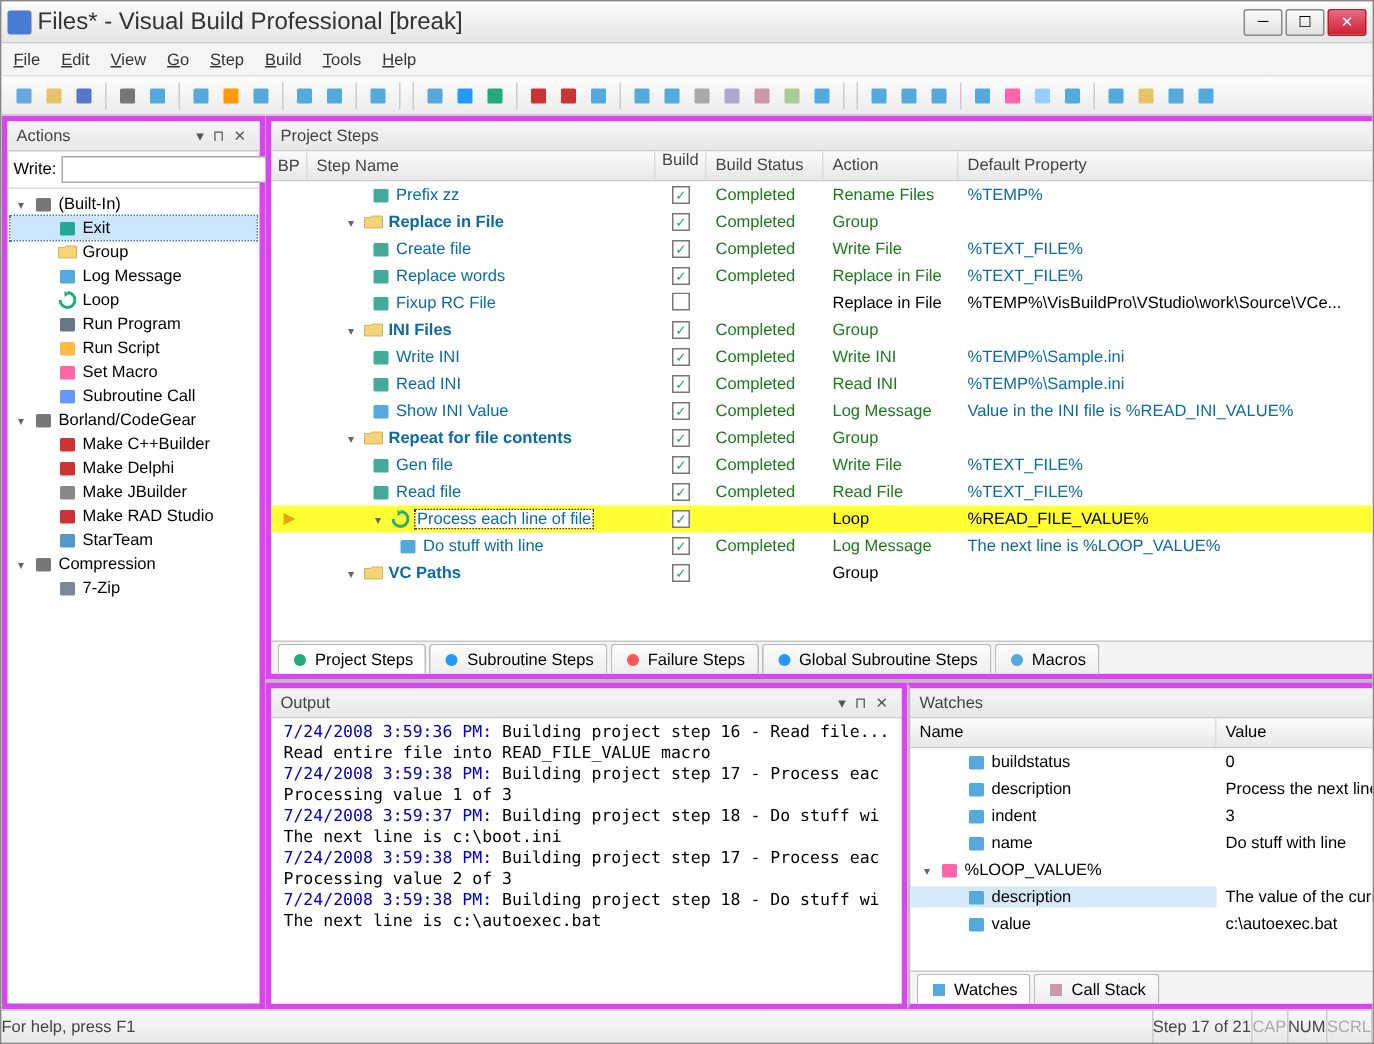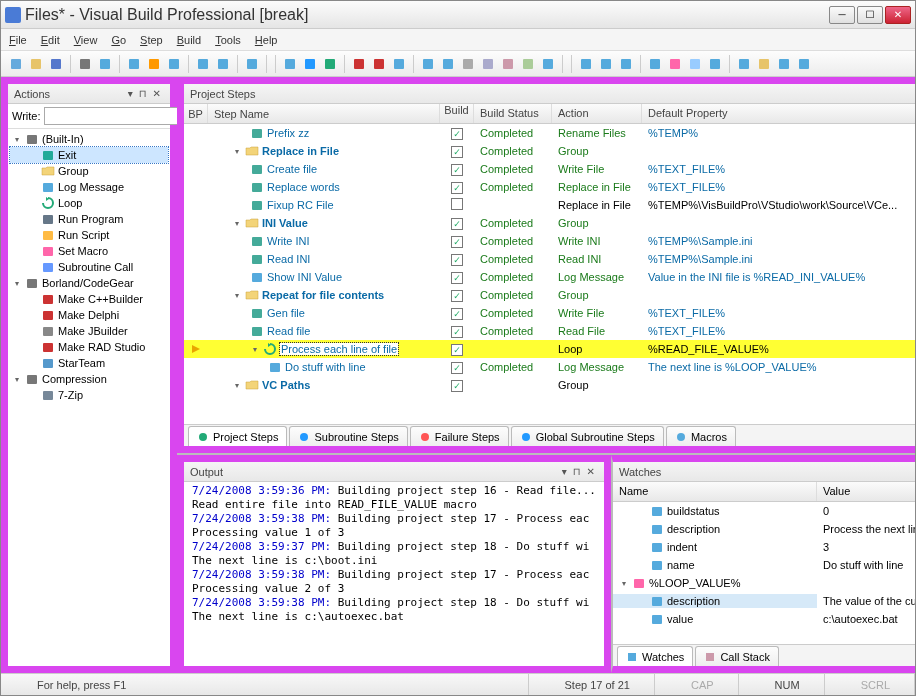--- a/index.html
+++ b/index.html
@@ -10,21 +10,21 @@
 .win-btns { display: flex; gap: 2px; }
 .win-btn { width: 26px; height: 18px; border: 1px solid #888; background: linear-gradient(#fafafa,#e0e0e0); border-radius: 2px; font-size: 10px; display: flex; align-items: center; justify-content: center; cursor: default; }
 .win-btn.close { background: linear-gradient(#e68,#c23); color: #fff; border-color: #a22; }
 .menubar { height: 22px; display: flex; align-items: center; padding: 0 8px; gap: 14px; background: #f5f5f5; border-bottom: 1px solid #ddd; }
 .menubar .menu-item { color: #333; cursor: default; }
 .menubar .menu-item u { text-decoration: underline; }
 .toolbar { height: 26px; display: flex; align-items: center; padding: 0 6px; gap: 2px; background: linear-gradient(#fdfdfd,#ececec); border-bottom: 1px solid #ccc; }
 .tb-btn { width: 18px; height: 18px; display: flex; align-items: center; justify-content: center; border-radius: 2px; cursor: default; }
 .tb-sep { width: 1px; height: 18px; background: #ccc; margin: 0 3px; }
 .main { flex: 1; display: flex; overflow: hidden; }
-.panel { display: flex; flex-direction: column; background: #fff; border: 7px solid #d946ef; }
+.panel { display: flex; flex-direction: column; background: #fff; border: 4px solid #d946ef; }
 .panel-hdr { height: 20px; display: flex; align-items: center; padding: 0 6px; background: linear-gradient(#f5f5f5,#e8e8e8); border-bottom: 1px solid #ccc; font-size: 11px; color: #444; }
 .panel-hdr .spacer { flex: 1; }
 .panel-hdr .hdr-btn { font-size: 10px; padding: 0 3px; cursor: default; color: #555; }
 .left-col { width: 176px; display: flex; flex-direction: column; }
 .actions { flex: 1; }
 .filter-row { display: flex; align-items: center; padding: 2px 4px; gap: 3px; border-bottom: 1px solid #ddd; }
 .filter-row input { flex: 1; height: 18px; border: 1px solid #aaa; font-size: 11px; padding: 0 3px; }
 .filter-row button { height: 20px; padding: 0 6px; border: 1px solid #999; background: linear-gradient(#fafafa,#e6e6e6); border-radius: 2px; font-size: 11px; }
 .tree { flex: 1; overflow: auto; padding: 2px; font-size: 11px; }
 .tree-node { display: flex; align-items: center; height: 16px; gap: 3px; padding-left: 2px; white-space: nowrap; }
@@ -61,21 +61,21 @@
 .watch-hdr { display: flex; height: 20px; background: linear-gradient(#fbfbfb,#e8e8e8); border-bottom: 1px solid #ccc; font-size: 11px; }
 .watch-hdr > div { padding: 3px 6px; border-right: 1px solid #ddd; }
 .wcol-name { width: 204px; }
 .wcol-val { width: 160px; }
 .wcol-exp { flex: 1; }
 .watch-body { flex: 1; overflow: auto; background: #fff; }
 .watch-row { display: flex; height: 18px; align-items: center; font-size: 11px; }
 .watch-row > div { padding: 0 6px; overflow: hidden; white-space: nowrap; }
 .watch-row.sel > div:first-child { background: #d6e9f8; }
 .statusbar { height: 22px; display: flex; align-items: center; background: linear-gradient(#f8f8f8,#e8e8e8); border-top: 1px solid #ccc; font-size: 11px; color: #444; }
-.statusbar .sb-cell { padding: 0 24px; border-right: 1px solid #ccc; height: 100%; display: flex; align-items: center; margin-left: 12px; }
+.statusbar .sb-cell { padding: 0 0; border-right: 1px solid #ccc; height: 100%; display: flex; align-items: center; }
 .statusbar .sb-flex { flex: 1; }
 .sb-dim { color: #aaa; }
 svg { display: block; }
 </style>
 </head>
 <body>
 
 <div class="titlebar">
   <div class="app-icon"></div>
   <div class="title">Files* - Visual Build Professional [break]</div>
@@ -556,21 +556,21 @@
           </div>
           <div class="grid-row">
             <div class="col-bp"></div>
             <div class="col-name" style="padding-left: 24px;">
               <span class="twisty">▾</span>
               <span class="nicon">
                 <svg width="14" height="12">
                   <path d="M1 3 L5 3 L6 2 L13 2 L13 10 L1 10 Z" fill="#f3d479" stroke="#c9a238" stroke-width="0.5"></path>
                 </svg>
               </span>
-              <span class="step-name bold">INI Value</span>
+              <span class="step-name bold">INI Files</span>
             </div>
             <div class="col-build"><span class="chk">✓</span></div>
             <div class="col-status">Completed</div>
             <div class="col-action" style="color: rgb(26, 122, 26);">Group</div>
             <div class="col-prop"></div>
           </div>
           <div class="grid-row">
             <div class="col-bp"></div>
             <div class="col-name" style="padding-left: 42px;">
               <span class="nicon">

